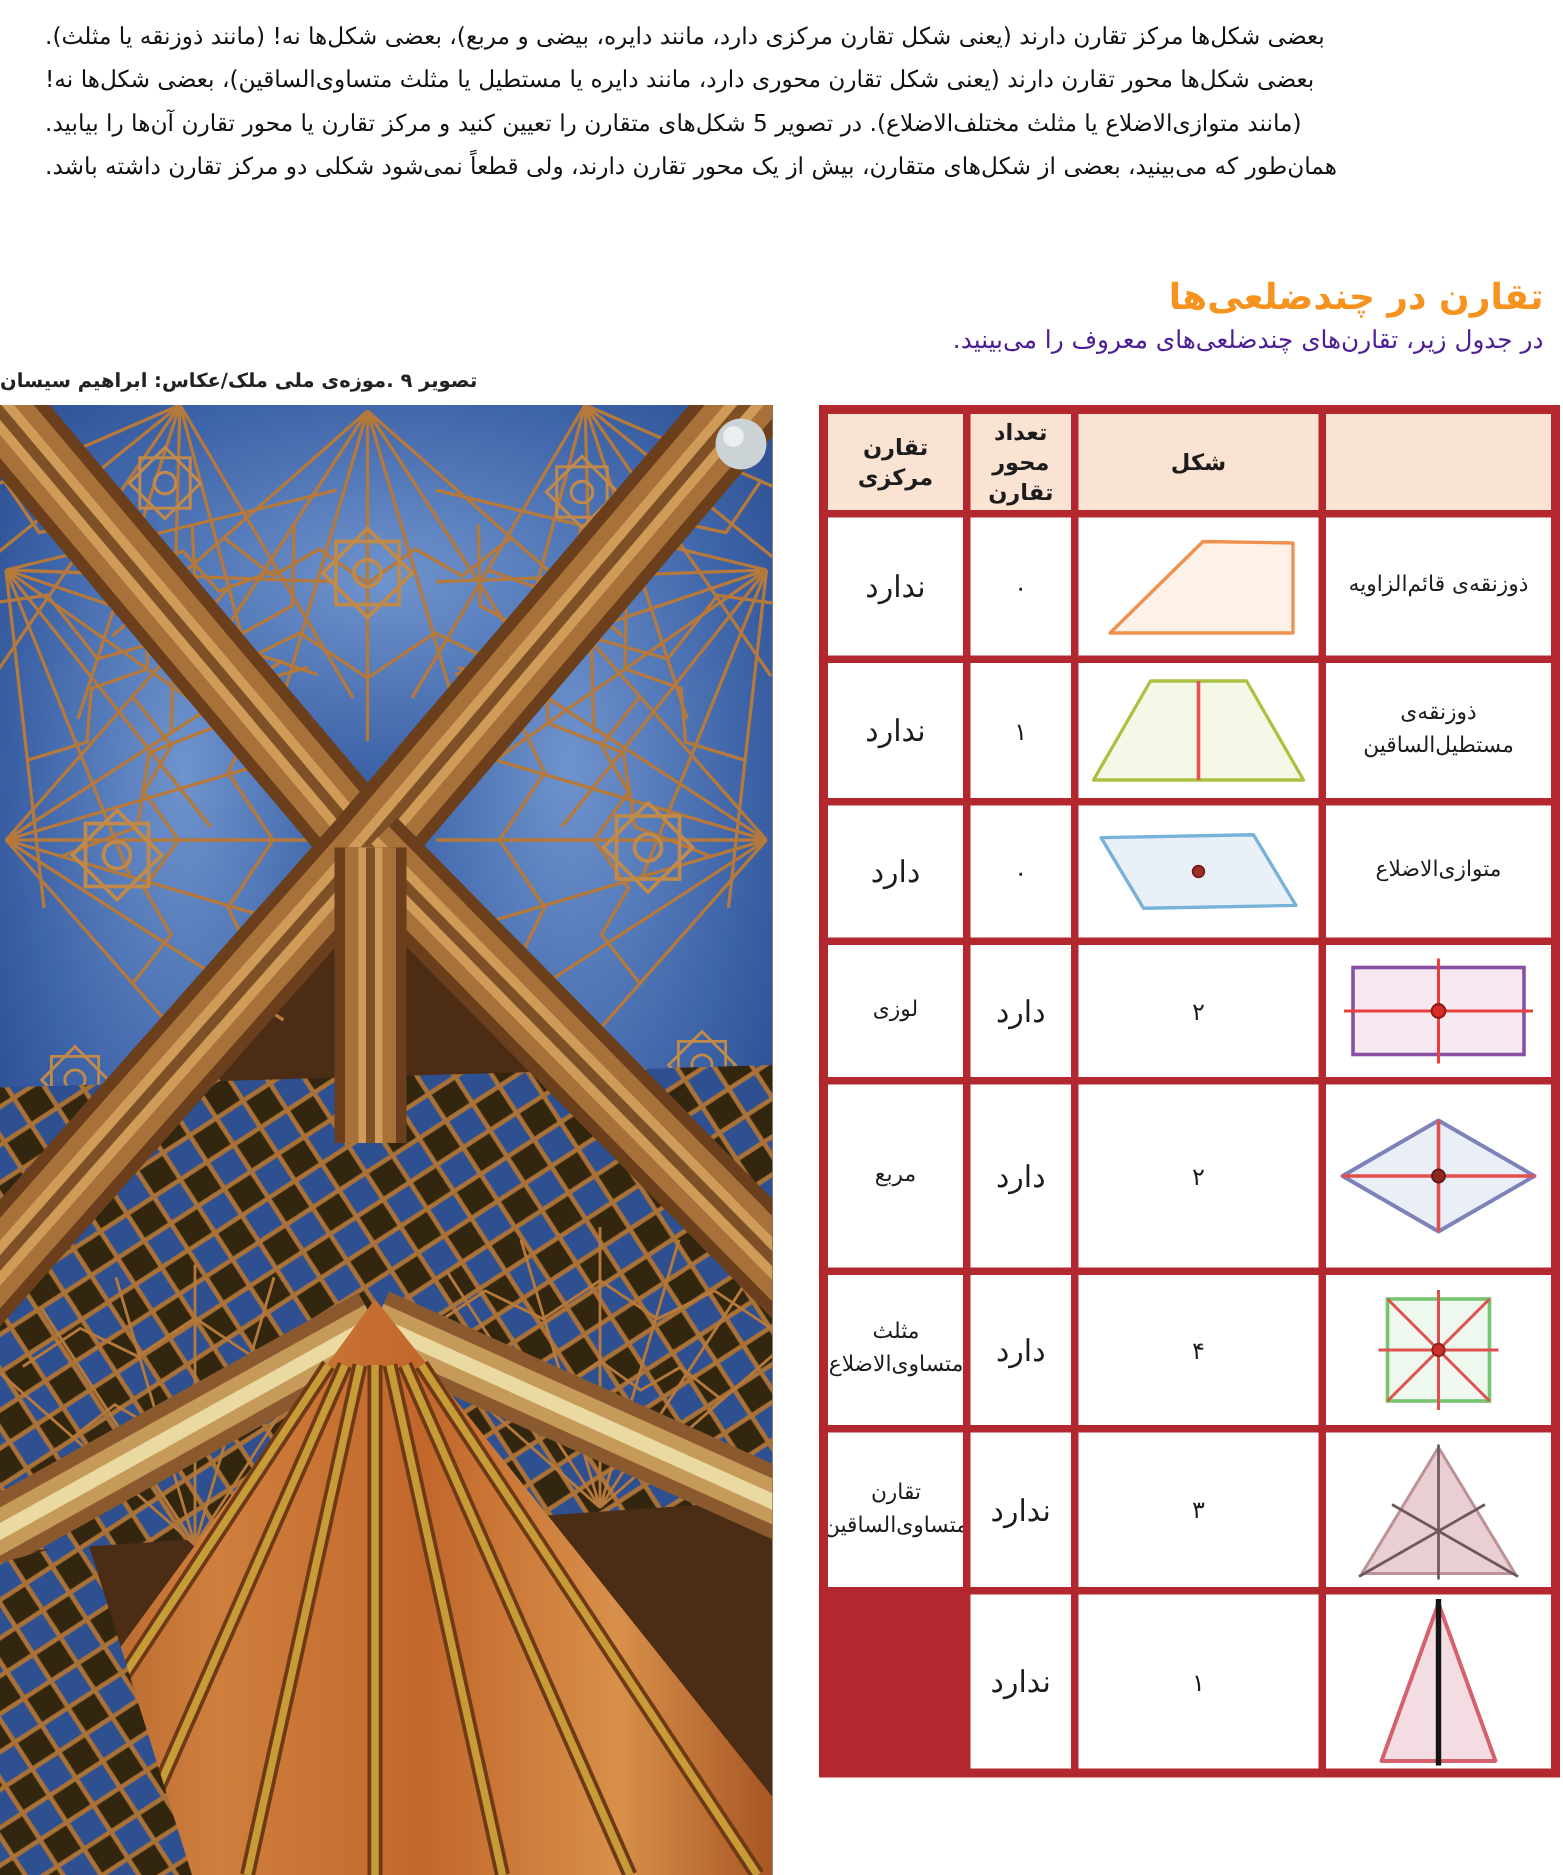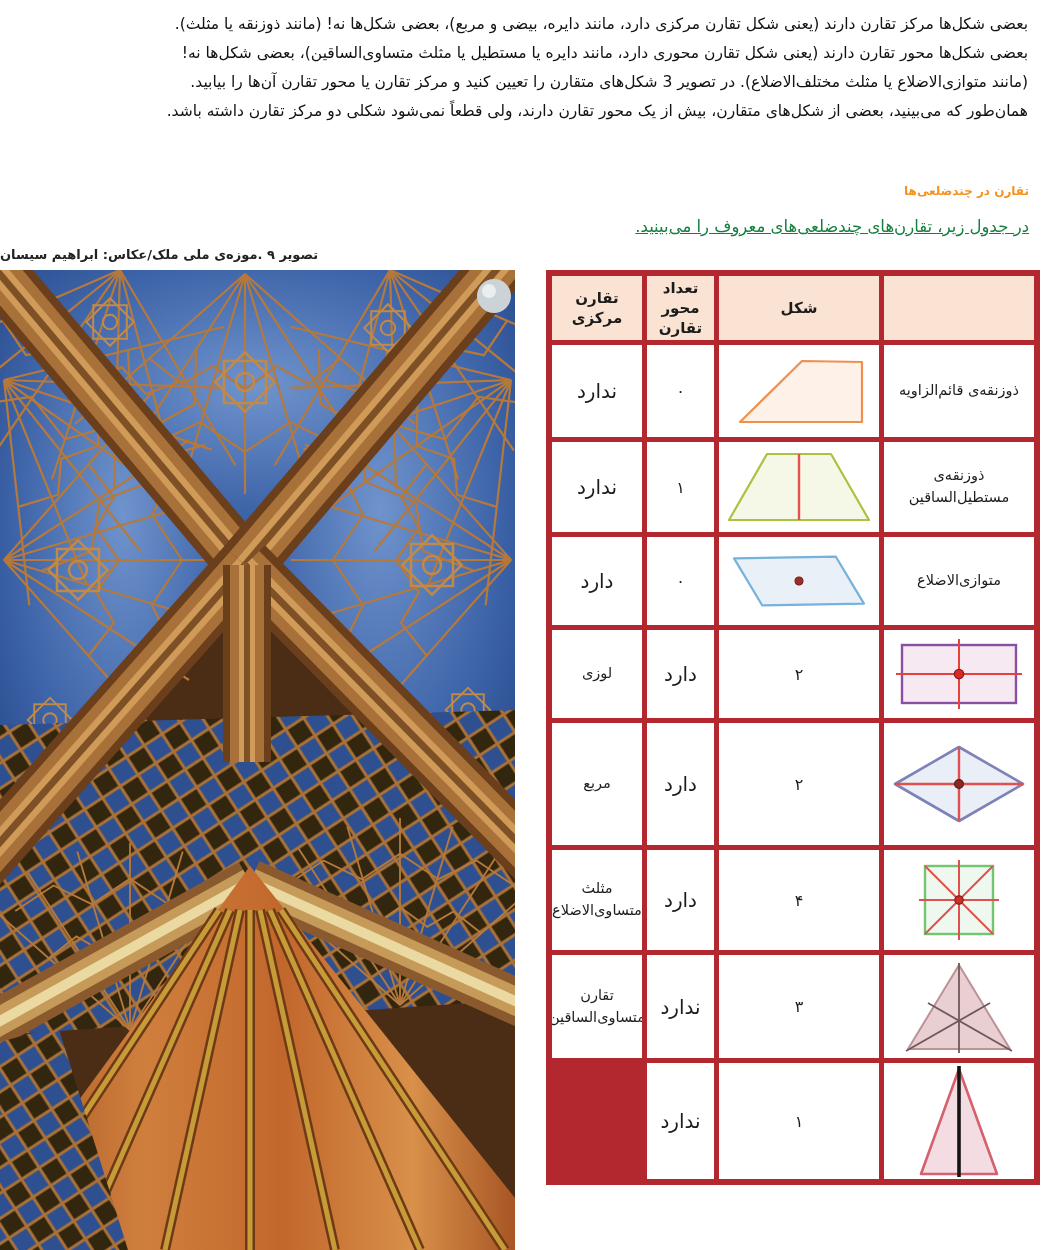--- a/index.html
+++ b/index.html
@@ -4,31 +4,31 @@
 <style>
   html,body{margin:0;padding:0;background:#ffffff;}
   body{
     width:1042px;height:1250px;position:relative;overflow:hidden;
     font-family:"DejaVu Sans",sans-serif;color:#1c1c1c;
   }
   .rtl{direction:rtl;unicode-bidi:embed;}
   
   .intro{
     position:absolute;top:10px;right:14px;left:30px;
-    font-size:15.5px;line-height:29px;text-align:right;color:#111;
+    font-size:15.5px;line-height:29px;text-align:left;color:#111;
   }
   .intro div{white-space:nowrap;}
   
   .section-title{
     position:absolute;top:184px;right:13px;
-    font-size:12px;font-weight:bold;color:#f6921e;text-align:center;
+    font-size:24px;font-weight:bold;color:#f6921e;text-align:center;
   }
   .section-subtitle{
     position:absolute;top:217px;right:13px;
-    font-size:16.5px;color:#15803d;text-decoration:underline;
+    font-size:16.5px;color:#4c1d95;
   }
   
   .photo-caption{
     position:absolute;top:247px;left:0;width:515px;
     font-size:13px;font-weight:bold;color:#222;text-align:left;
   }
   .photo{
     position:absolute;left:0;top:270px;width:515px;height:980px;overflow:hidden;
     background:#4a2d14;
   }
@@ -50,21 +50,21 @@
   .cell.name{font-weight:400;font-size:14.5px;line-height:1.5;padding:0 6px;}
   .cell.num{font-size:16px;}
   .cell.shape svg{display:block;}
 </style>
 </head>
 <body>
 
 <div class="intro rtl">
   <div>بعضی شکل‌ها مرکز تقارن دارند (یعنی شکل تقارن مرکزی دارد، مانند دایره، بیضی و مربع)، بعضی شکل‌ها نه! (مانند ذوزنقه یا مثلث).</div>
   <div>بعضی شکل‌ها محور تقارن دارند (یعنی شکل تقارن محوری دارد، مانند دایره یا مستطیل یا مثلث متساوی‌الساقین)، بعضی شکل‌ها نه!</div>
-  <div>(مانند متوازی‌الاضلاع یا مثلث مختلف‌الاضلاع). در تصویر 3 شکل‌های متقارن را تعیین کنید و مرکز تقارن یا محور تقارن آن‌ها را بیابید.</div>
+  <div>(مانند متوازی‌الاضلاع یا مثلث مختلف‌الاضلاع). در تصویر 5 شکل‌های متقارن را تعیین کنید و مرکز تقارن یا محور تقارن آن‌ها را بیابید.</div>
   <div>همان‌طور که می‌بینید، بعضی از شکل‌های متقارن، بیش از یک محور تقارن دارند، ولی قطعاً نمی‌شود شکلی دو مرکز تقارن داشته باشد.</div>
 </div>
 
 <div class="section-title rtl">تقارن در چندضلعی‌ها</div>
 <div class="section-subtitle rtl">در جدول زیر، تقارن‌های چندضلعی‌های معروف را می‌بینید.</div>
 
 <div class="photo-caption rtl">تصویر ۹ .موزه‌ی ملی ملک/عکاس: ابراهیم سیسان</div>
 
 <div class="photo">
   <svg viewBox="0 0 515 980" width="515" height="980" preserveAspectRatio="none">

